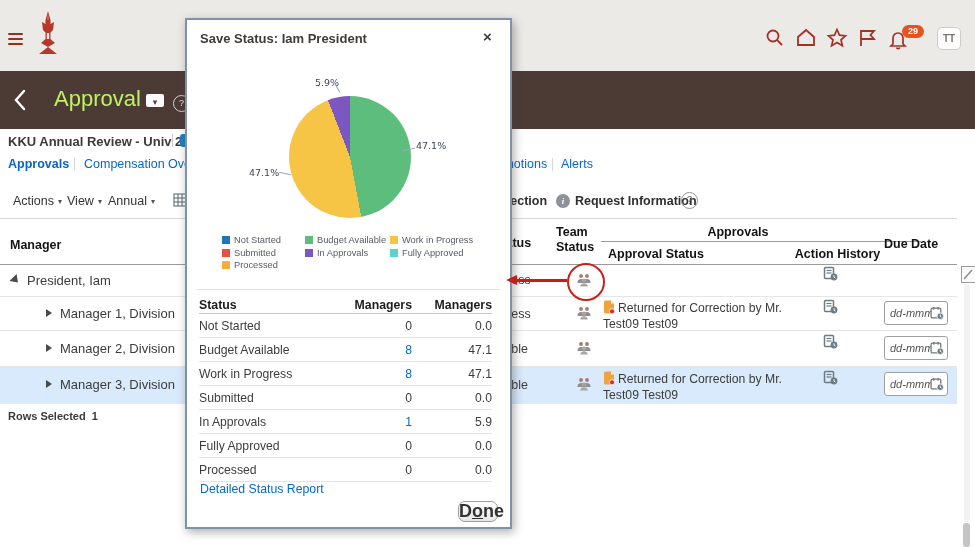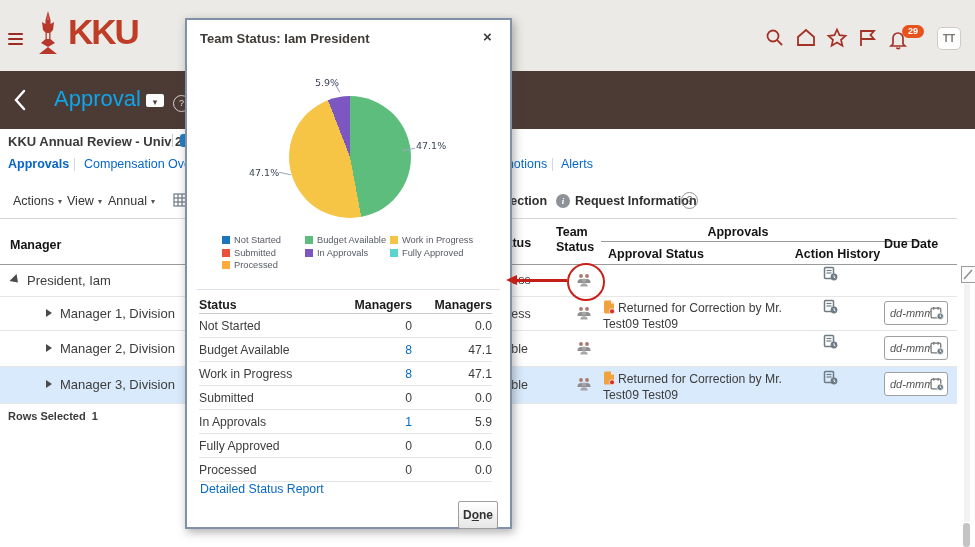--- a/index.html
+++ b/index.html
@@ -11,21 +11,21 @@
   .hamburger span{display:block;width:15px;height:2.4px;background:#9c2b22;border-radius:1px;margin-bottom:2.4px;}
   .logo-acronym{font-size:35px;font-weight:800;color:#bf3d27;letter-spacing:-2px;line-height:36px;}
   .logo-name{font-size:10px;font-weight:bold;color:#bf3d27;letter-spacing:.4px;}
   .tb-icon{width:22px;height:22px;}
   .badge{background:#e8531d;color:#fff;font-size:9px;font-weight:bold;border-radius:7px;
          min-width:18px;height:13px;line-height:13px;text-align:center;padding:0 2px;}
   .avatar{width:22px;height:21px;background:#fdfdfd;border:1px solid #cfccc8;border-radius:5px;
           font-size:10px;font-weight:bold;color:#7a7672;text-align:center;line-height:21px;}
   
   .titlebar{left:0;top:71px;width:975px;height:58px;background:#4c3a35;}
-  .page-title{font-size:22px;color:#0ea5e9;font-weight:400;}
+  .page-title{font-size:22px;color:#bef264;font-weight:400;}
   .dd-box{width:18px;height:13px;background:#fbfbfb;border-radius:2px;text-align:center;line-height:11px;}
   .dd-box::after{content:"▾";font-size:9px;color:#503f3a;}
   .help-ring{width:15px;height:15px;border:1.5px solid rgba(255,255,255,.75);border-radius:50%;
              color:rgba(255,255,255,.85);font-size:9px;text-align:center;line-height:15px;}
   .save-btn{width:90px;height:27px;border:1px solid #a99b94;border-radius:2px;background:transparent;
             color:#fff;font-size:13px;font-weight:bold;text-align:center;line-height:27px;}
   
   .breadcrumb{font-size:13px;font-weight:bold;color:#3a3a3a;}
   .crumb-sep{width:1px;height:13px;background:#c7c7c7;}
   .info-dot{width:13px;height:13px;border-radius:3px;background:#1f7ec4;color:#fff;font-size:9px;
@@ -75,23 +75,23 @@
   .st-table{width:293px;}
   .st-hrow{display:flex;height:17px;align-items:center;border-bottom:1px solid #c9c9c9;
            font-size:12.3px;font-weight:bold;color:#1c1c1c;}
   .st-row{display:flex;height:23px;align-items:center;border-bottom:1px solid #e4e4e4;
           font-size:12.2px;color:#3d3d3d;}
   .c-status{flex:1;}
   .c-mgr{width:88px;text-align:right;}
   .c-pct{width:80px;text-align:right;}
   .num-link{color:#0769c7;}
   .report-link{font-size:12.3px;color:#0769c7;}
-  .done-btn{width:40px;height:28px;border:1px solid #9e9e9e;border-radius:2px;
+  .done-btn{width:40px;height:21px;border:1px solid #9e9e9e;border-radius:7px;
             background:linear-gradient(#ffffff,#e6e6e6);font-family:"Liberation Sans",sans-serif;
-            font-size:12px;font-weight:bold;color:#333;text-align:center;line-height:19px;padding:0;}
+            font-size:18px;font-weight:bold;color:#333;text-align:center;line-height:19px;padding:0;}
   .uline{text-decoration:underline;}
   
   .scroll-track{width:6px;background:#f2f2f2;}
   .scroll-thumb{width:7px;background:#c4c4c4;border-radius:3px;}
   .corner-icon{width:13px;height:15px;background:#fbfbfb;border:1px solid #9b9b9b;}
 </style>
 </head>
 <body>
 
 <div class="screen">
@@ -103,21 +103,20 @@
         <span></span>
     </div>
     <div class="abs" style="left:33px;top:11px;">
       <svg width="30" height="47" viewBox="0 0 30 47">
         <path d="M15 0 L17.5 9 L17.5 13 L21 11 L20 19 L17.5 21.5 L17.5 28 L22 32 L15 36 L8 32 L12.5 28 L12.5 21.5 L10 19 L9 11 L12.5 13 L12.5 9 Z" fill="#b5382b"></path>
         <path d="M15 36 L24 43 L6 43 Z" fill="#b5382b"></path>
         <path d="M13.8 22 h2.4 v6 h-2.4 Z" fill="#f4e9e4"></path>
         <path d="M15 2 L16 9 L14 9 Z" fill="#d9684a"></path>
       </svg>
     </div>
-    <div class="abs logo-acronym" style="left:68px;top:14px;">KKU</div>
     <div class="abs logo-name" style="left:32px;top:55px;margin-top:36px;">KHON KAEN UNIVERSITY</div>
 
     <div class="abs" style="left:764px;top:27px;">
       <svg class="tb-icon" viewBox="0 0 22 22" fill="none" stroke="#a33126" stroke-width="1.8">
         <circle cx="9" cy="9" r="5.5"></circle>
           <line x1="13.2" y1="13.2" x2="18" y2="18"></line>
       </svg>
     </div>
     <div class="abs" style="left:795px;top:27px;">
       <svg class="tb-icon" viewBox="0 0 22 22" fill="none" stroke="#a33126" stroke-width="1.8">
@@ -373,21 +372,21 @@
 
   <div class="abs corner-icon" style="left:961px;top:266px;">
     <svg width="13" height="15" viewBox="0 0 13 15">
         <line x1="2" y1="12" x2="10" y2="3" stroke="#8a8a8a" stroke-width="1.4"></line>
       </svg>
   </div>
   <div class="abs scroll-track" style="left:964px;top:284px;height:238px;"></div>
   <div class="abs scroll-thumb" style="left:963px;top:523px;height:24px;"></div>
 
   <div class="abs modal">
-    <div class="abs modal-title" style="left:13px;top:11px;">Team Status: Iam President</div>
+    <div class="abs modal-title" style="left:13px;top:11px;">Save Status: Iam President</div>
     <div class="abs modal-close" style="left:296px;top:9px;">×</div>
 
     <div class="abs pie-label chart-font" style="left:128px;top:57px;">5.9%</div>
     <div class="abs pie" style="left: 102px; top: 76px; background: conic-gradient(rgb(93, 189, 125) 0deg, rgb(93, 189, 125) 169.391deg, rgb(247, 197, 69) 169.391deg, rgb(247, 197, 69) 338.781deg, rgb(125, 87, 193) 338.781deg, rgb(125, 87, 193) 360deg);"></div>
     <div class="abs pie-label chart-font" style="left:229px;top:120px;">47.1%</div>
     <div class="abs pie-label chart-font" style="left:62px;top:147px;">47.1%</div>
     <div class="abs leader" style="left:215px;top:129px;width:13px;transform:rotate(-12deg);"></div>
     <div class="abs leader" style="left:92px;top:153px;width:12px;transform:rotate(12deg);"></div>
     <div class="abs leader" style="left:143px;top:66px;width:13px;transform:rotate(60deg);"></div>
 

